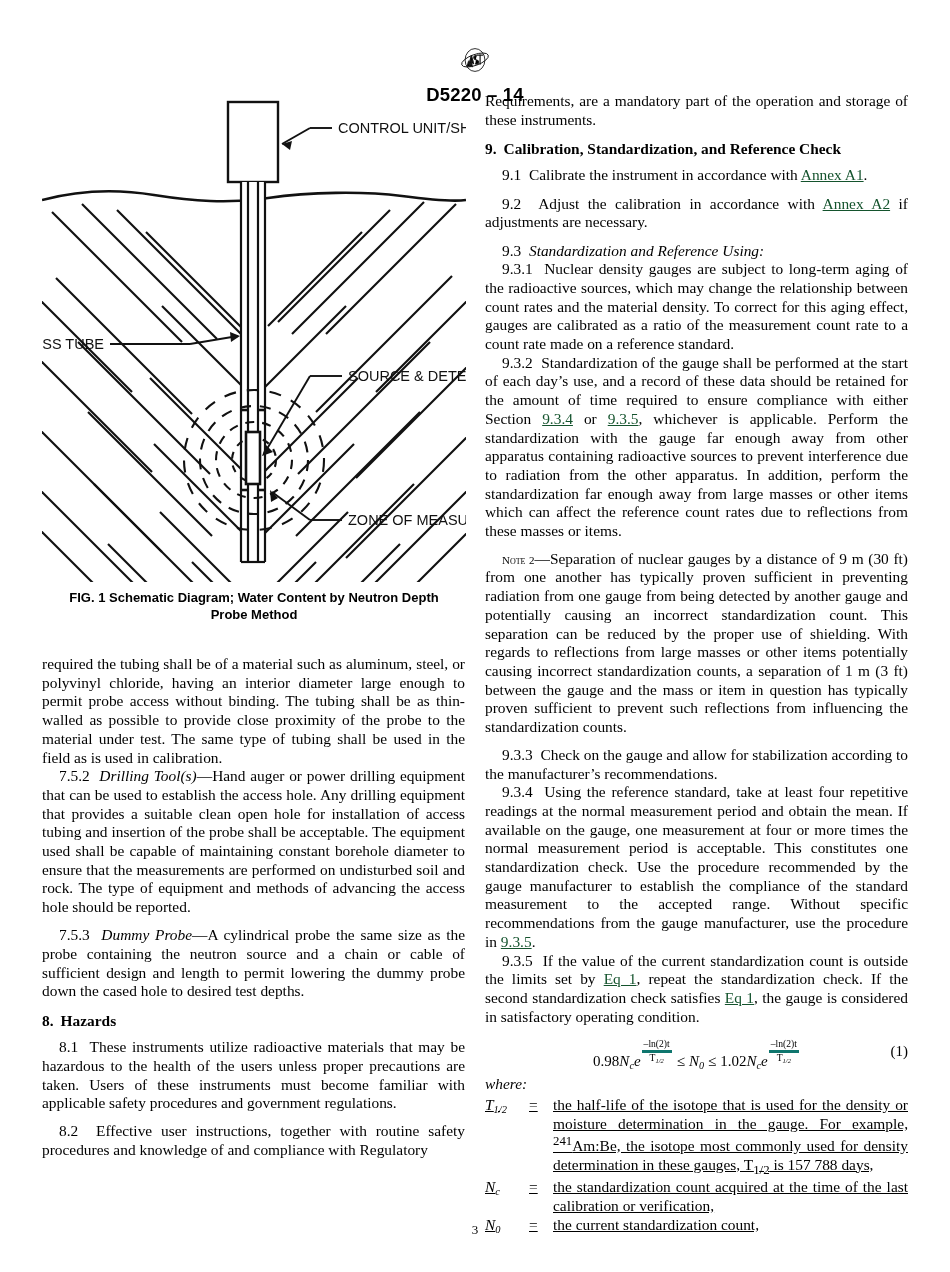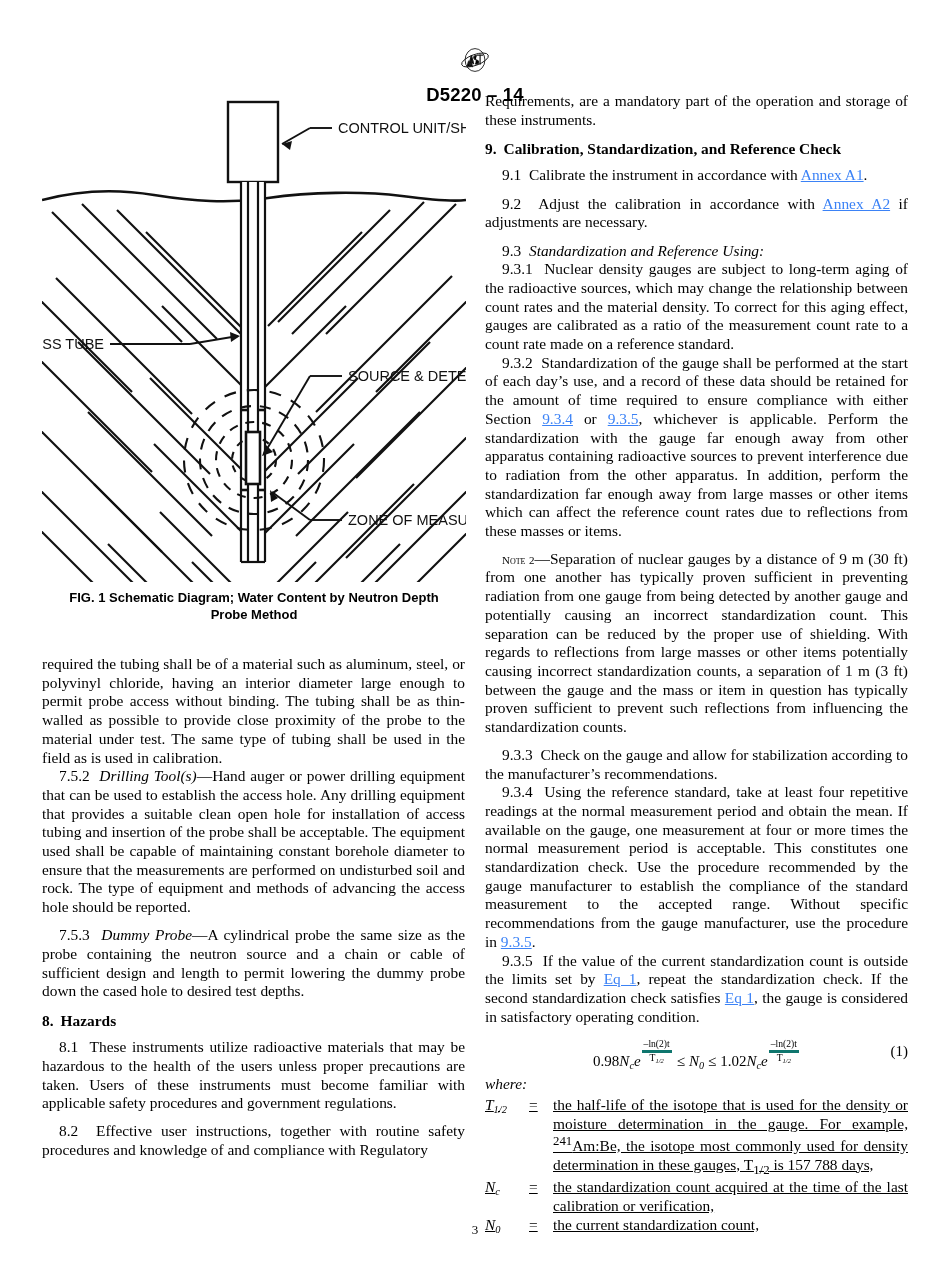--- a/index.html
+++ b/index.html
@@ -33,21 +33,21 @@
   }
   .col p.ind{text-indent:17px;}
   .col p.gap{margin-top:9.5px;}
   .col p.tight{margin-top:0;}
   h3{
     margin:11px 0 8px 0;font-size:15.4px;font-weight:bold;
     font-family:"Liberation Serif","DejaVu Serif",serif;
   }
   h3 .num{margin-right:7px;}
   .it{font-style:italic;}
-  .lnk{color:#3b82f6;}
+  .lnk{color:#14532d;}
 
   
   .note{
     font-size:12.6px;line-height:1.2;text-align:justify;margin:0;
     text-indent:17px;
   }
   .note-lead{font-variant:small-caps;font-size:11px;}
 
   
   .eqrow{

